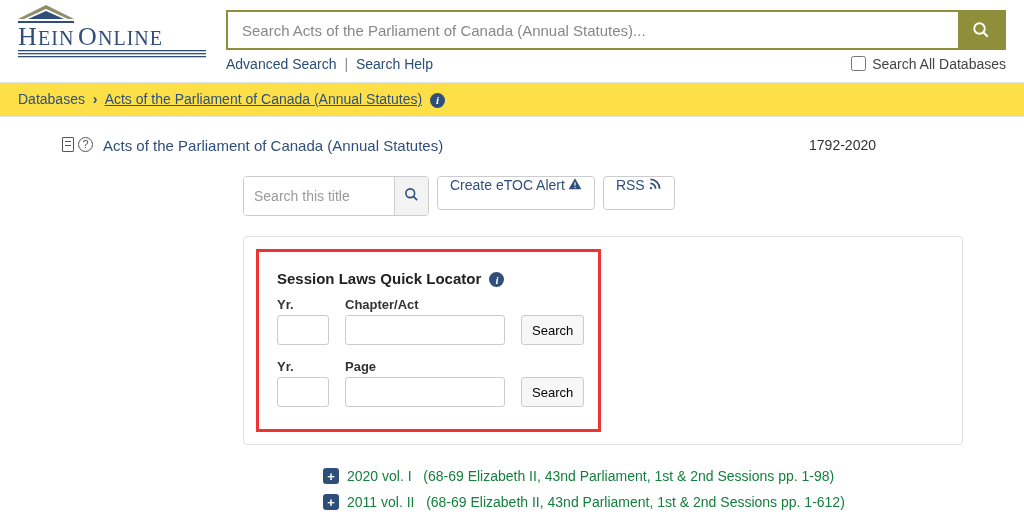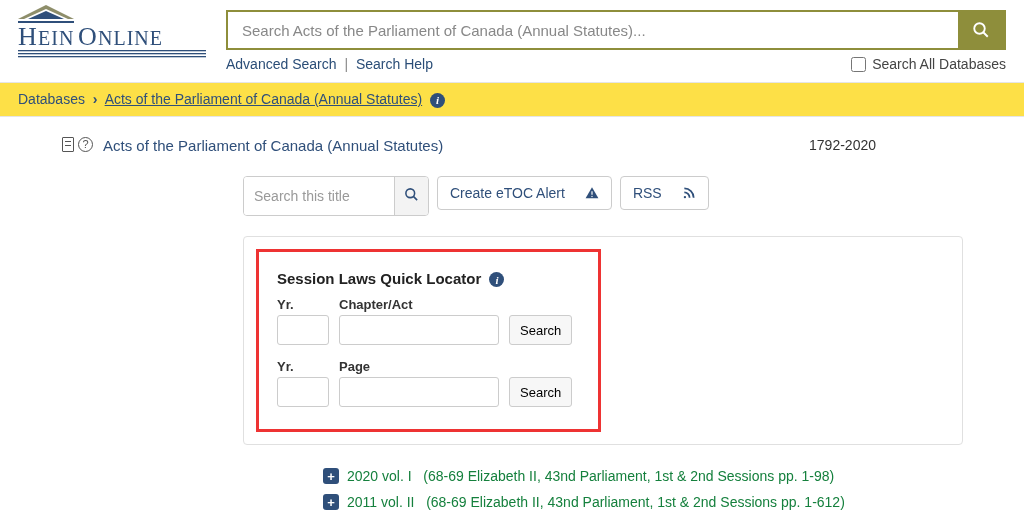--- a/index.html
+++ b/index.html
@@ -57,21 +57,21 @@
       margin-top: 6px;
       font-size: 14px;
     }
     .sub-links a {
       color: #2a4d77;
       text-decoration: none;
     }
     .sub-links .sep { color: #888; margin: 0 4px; }
     .search-all {
       display: flex;
-      align-items: flex-end;
+      align-items: flex-start;
       color: #444;
       font-size: 14px;
     }
     .search-all input { margin-right: 6px; border: 1px solid #bbb; width:15px; height:15px; }
     .breadcrumb {
       background: #fde047;
       border-top: 1px solid #e5e5e5;
       border-bottom: 1px solid #e5e5e5;
       padding: 8px 18px;
       margin-top: 10px;
@@ -151,22 +151,22 @@
       cursor: pointer;
     }
     .pill-btn {
       border: 1px solid #ccc;
       border-radius: 4px;
       background: #fff;
       color: #2f4f7a;
       padding: 0 12px;
       height: 34px;
       display: flex;
-      align-items: center;
-      gap: 20px;
+      align-items: flex-start;
+      gap: 3px;
       font-size: 14px;
       cursor: pointer;
     }
     .panel-outer {
       margin-left: 225px;
       margin-top: 20px;
       border: 1px solid #e0e0e0;
       border-radius: 4px;
       width: 720px;
       padding: 12px;
@@ -177,21 +177,21 @@
       width: 345px;
     }
     .locator-title {
       font-size: 15px;
       font-weight: bold;
       color: #222;
       margin-bottom: 10px;
     }
     .locator-row {
       display: flex;
-      gap: 10px;
+      gap: 16px;
       align-items: flex-end;
       margin-bottom: 14px;
     }
     .locator-row:last-child { margin-bottom: 0; }
     .lf label { font-size: 13px; font-weight: bold; display: block; margin-bottom: 3px; }
     .lf input {
       border: 1px solid #ccc;
       border-radius: 3px;
       height: 30px;
       padding: 0 6px;

